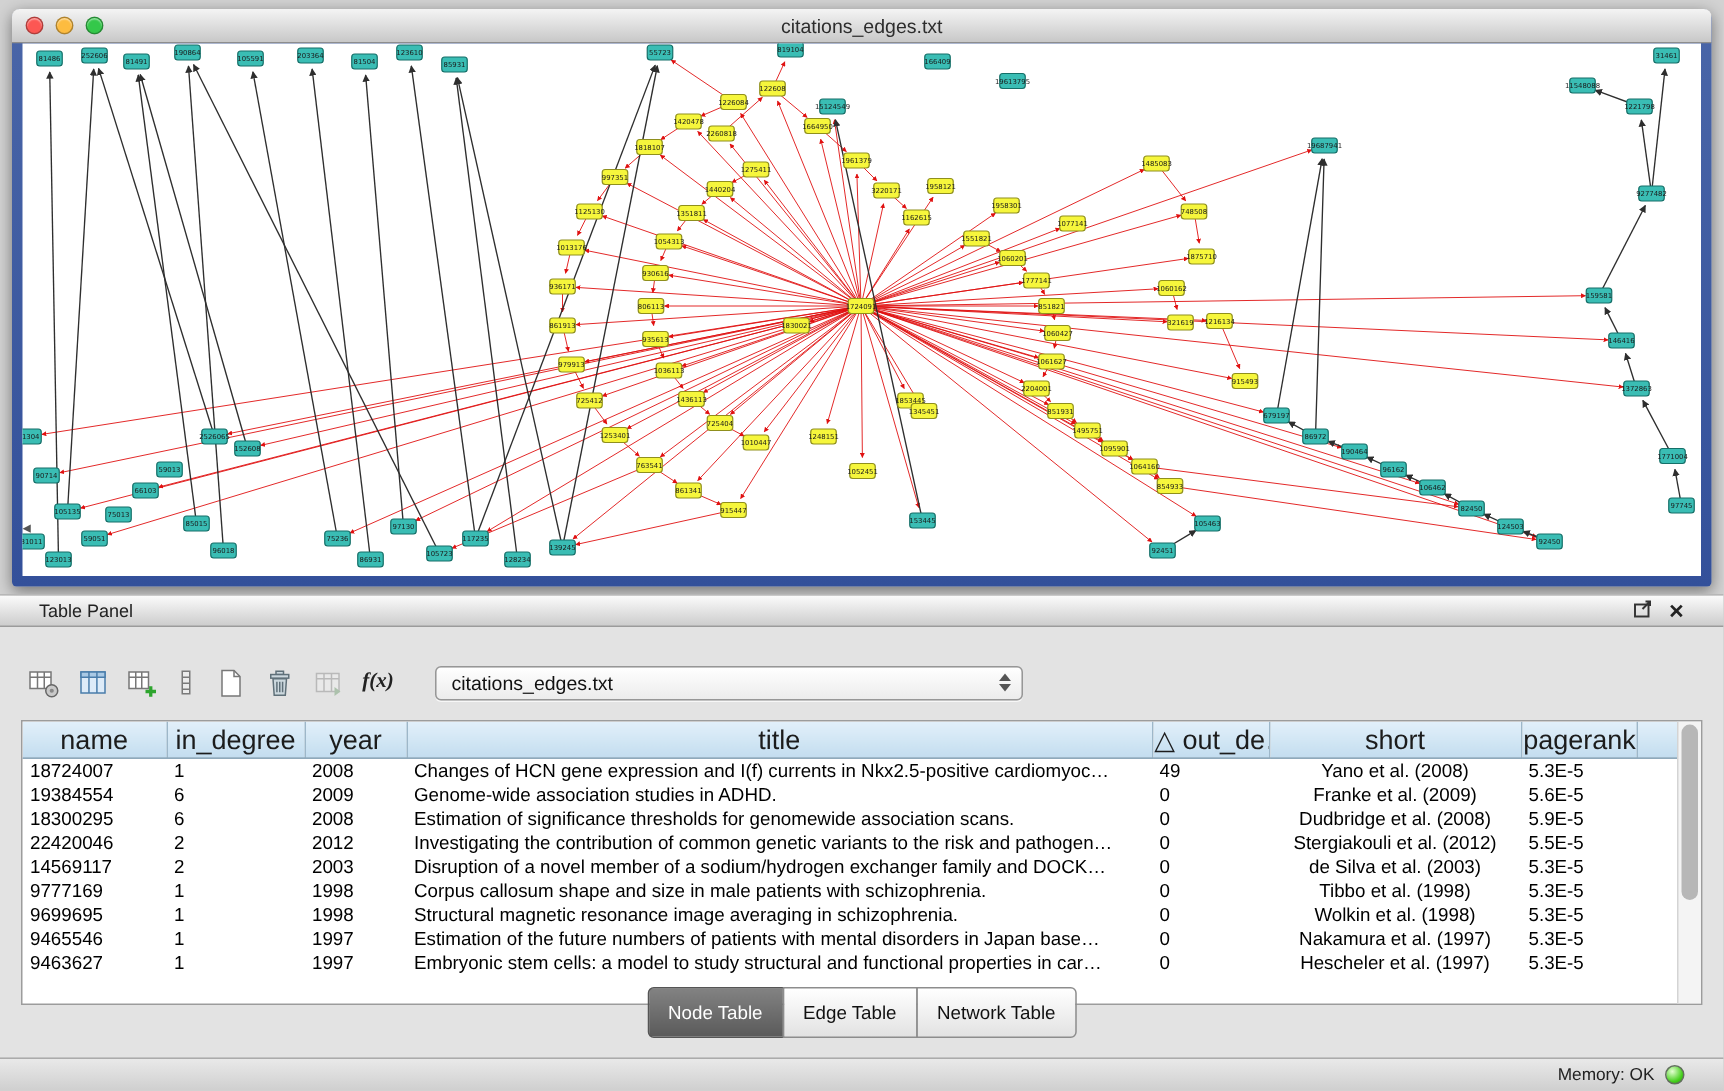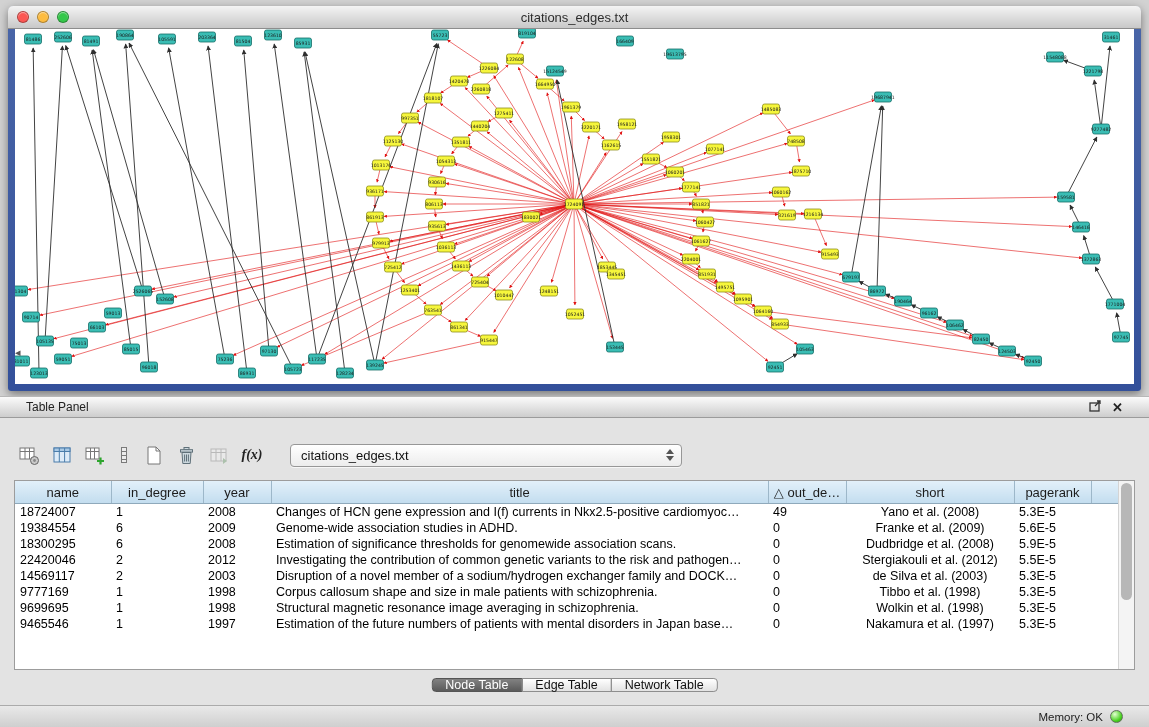--- a/index.html
+++ b/index.html
@@ -55,32 +55,32 @@
   .combo-arrows .down{width:0;height:0;border-left:4px solid transparent;border-right:4px solid transparent;border-top:5px solid #555;}
   
   .table-wrap{
     position:absolute;left:14px;right:14px;top:62px;height:188px;
     background:#fff;border:1px solid #9c9c9c;overflow:hidden;
   }
   table{border-collapse:collapse;table-layout:fixed;width:calc(100% - 15px);}
   th{
     background:linear-gradient(#e2f0fa,#c3ddef);
     border-right:1px solid #9db7c9;border-bottom:1px solid #8fa9bb;
-    height:20px;font-weight:normal;font-size:13px;color:#1c1c1c;
+    height:20px;font-weight:normal;font-size:18px;color:#1c1c1c;
     overflow:hidden;white-space:nowrap;text-align:center;
   }
   td{
     height:16px;padding:0 5px;font-size:12.5px;color:#000;
     white-space:nowrap;overflow:hidden;
   }
   td.c5{text-align:center;}
   .vscroll{position:absolute;right:0;top:0;bottom:0;width:15px;background:#f4f4f4;border-left:1px solid #d4d4d4;}
   .vthumb{position:absolute;left:2px;right:2px;top:2px;height:62%;background:#b7b7b7;border-radius:6px;}
   
-  .tabs{position:absolute;left:50%;transform:translateX(-50%);bottom:13px;display:flex;height:14px;}
+  .tabs{position:absolute;left:50%;transform:translateX(-50%);bottom:13px;display:flex;height:34px;}
   .tab{
     padding:0 13px;display:flex;align-items:center;font-size:12.5px;color:#111;
     border:1px solid #8d8d8d;background:linear-gradient(#ffffff,#e2e2e2);margin-left:-1px;
   }
   .tab:first-child{border-radius:4px 0 0 4px;margin-left:0;}
   .tab:last-child{border-radius:0 4px 4px 0;}
   .tab.selected{background:linear-gradient(#828282,#5a5a5a);color:#fff;border-color:#555;}
   
   .statusbar{
     position:absolute;left:0;bottom:0;width:1149px;height:22px;box-sizing:border-box;
@@ -916,20 +916,30 @@
             <tr>
               <td class="c0">9465546</td>
               <td class="c1">1</td>
               <td class="c2">1997</td>
               <td class="c3">Estimation of the future numbers of patients with mental disorders in Japan base…</td>
               <td class="c4">0</td>
               <td class="c5">Nakamura et al. (1997)</td>
               <td class="c6">5.3E-5</td>
               <td class="c7"></td>
             </tr>
+            <tr>
+              <td class="c0">9463627</td>
+              <td class="c1">1</td>
+              <td class="c2">1997</td>
+              <td class="c3">Embryonic stem cells: a model to study structural and functional properties in car…</td>
+              <td class="c4">0</td>
+              <td class="c5">Hescheler et al. (1997)</td>
+              <td class="c6">5.3E-5</td>
+              <td class="c7"></td>
+            </tr>
           </tbody>
       </table>
       <div class="vscroll">
         <div class="vthumb"></div>
       </div>
     </div>
 
     <div class="tabs" id="tabs">
         <span class="tab selected">Node Table</span>
         <span class="tab">Edge Table</span>

